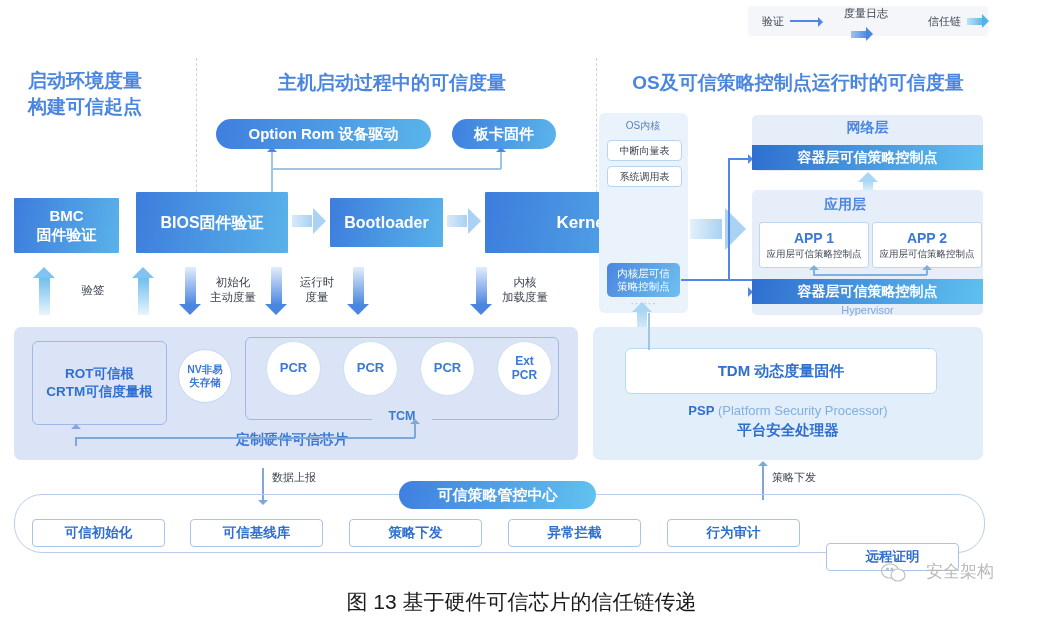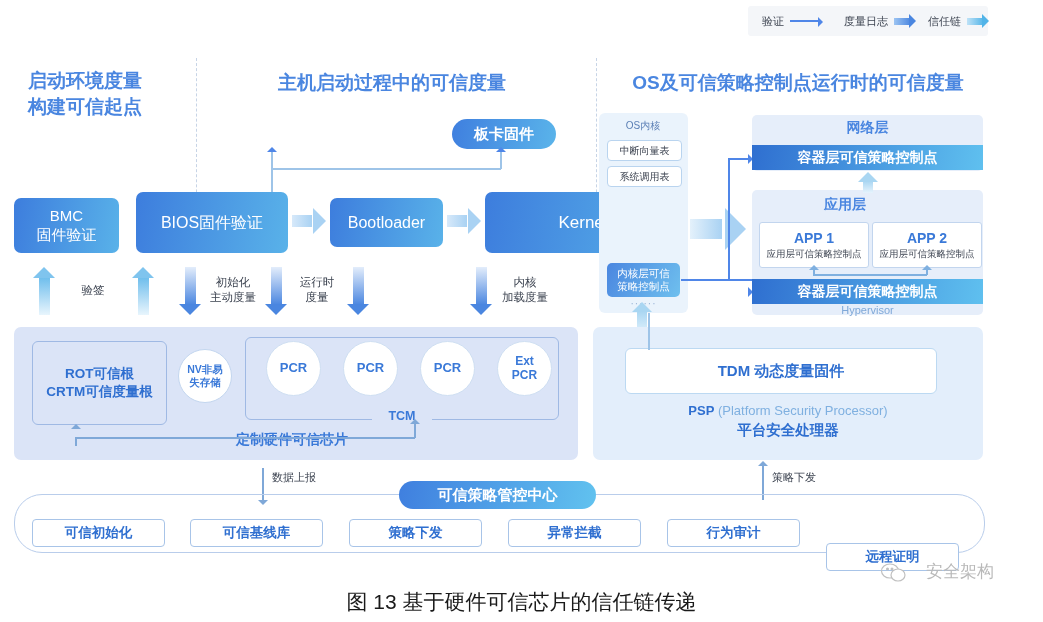--- a/index.html
+++ b/index.html
@@ -31,21 +31,21 @@
   #div1{left:196px;top:58px;height:190px;}
   #div2{left:596px;top:58px;height:190px;}
 
   
   .pill{border-radius:20px;color:#fff;font-size:15px;font-weight:bold;
         background:linear-gradient(100deg,#3f7fdf 0%,#5ab4ea 100%);}
   #p-optrom{left:216px;top:119px;width:215px;height:30px;}
   #p-board{left:452px;top:119px;width:104px;height:30px;}
 
   
-  .bbox{border-radius:7px;color:#fff;font-weight:normal;
+  .bbox{border-radius:1px;color:#fff;font-weight:bold;
         background:linear-gradient(100deg,#3d7ddd 0%,#59b2e9 100%);line-height:1.25;}
   #b-bmc{left:14px;top:198px;width:105px;height:55px;font-size:15px;}
   #b-bios{left:136px;top:192px;width:152px;height:61px;font-size:16px;}
   #b-boot{left:330px;top:198px;width:113px;height:49px;font-size:16px;}
   #b-kernel{left:485px;top:192px;width:196px;height:61px;font-size:17px;}
 
   .garrow-r{position:absolute;height:26px;}
   .garrow-r .shaft{position:absolute;left:0;top:7px;height:12px;width:60%;
       background:linear-gradient(90deg,#d7e9fa,#a9d2f3);}
   .garrow-r .head{position:absolute;right:0;top:0;width:0;height:0;
@@ -140,39 +140,40 @@
 </head>
 <body>
 
 <div id="page">
 
   <div class="abs" id="legend">
     <div class="lg-item" style="left:14px;">
       <span class="lg-txt">验证</span>
       <span class="lg-a1"></span>
     </div>
-    <div class="lg-item" style="left:96px;">
+    <div class="lg-item" style="left:96px;flex-direction:column;">
       <span class="lg-txt">度量日志</span>
       <span class="lg-a2"></span>
     </div>
     <div class="lg-item" style="left:180px;">
       <span class="lg-txt">信任链</span>
       <span class="lg-a3"></span>
     </div>
   </div>
 
   <div class="abs sec-h" id="sec1">
     <div>启动环境度量</div>
     <div>构建可信起点</div>
   </div>
   <div class="abs sec-h" id="sec3">OS及可信策略控制点运行时的可信度量</div>
   <div class="abs sec-h" id="sec2">主机启动过程中的可信度量</div>
   <div class="abs vdiv" id="div1"></div>
   <div class="abs vdiv" id="div2"></div>
 
+  <div class="abs ctr pill" id="p-optrom">Option Rom 设备驱动</div>
   <div class="abs ctr pill" id="p-board">板卡固件</div>
 
   <div class="abs ln" style="left:271px;top:152px;width:1.5px;height:44px;"></div>
   <div class="abs tri-up-s" style="left:267px;top:147px;border-bottom-color:#4f86e8;"></div>
   <div class="abs ln" style="left:271px;top:168px;width:230px;height:1.5px;"></div>
   <div class="abs ln" style="left:500px;top:152px;width:1.5px;height:17px;"></div>
   <div class="abs tri-up-s" style="left:496px;top:147px;"></div>
 
   <div class="abs ctr bbox" id="b-bmc">
     <div>

